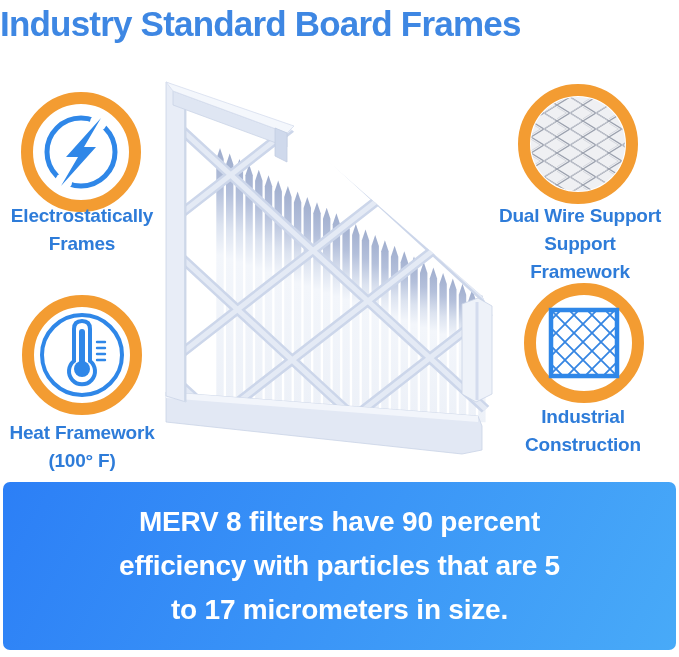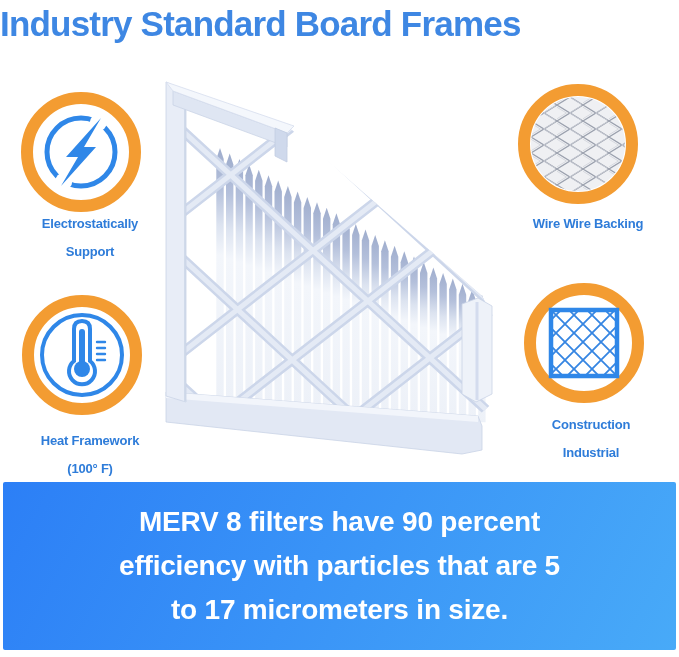--- a/index.html
+++ b/index.html
@@ -12,37 +12,37 @@
     font-size:35px;line-height:42px;font-weight:bold;letter-spacing:-0.8px;
     color:var(--title-blue,#3E87E3);margin:0;
   }
   .ring{
     position:absolute;width:120px;height:120px;border-radius:50%;
     border:12px solid var(--ring-orange,#F39C32);box-sizing:border-box;
     background:#fff;display:flex;align-items:center;justify-content:center;
   }
   .ring svg{display:block;}
   .feature-label{
-    position:absolute;margin:8px;text-align:center;
-    font-size:13px;line-height:28px;font-weight:bold;letter-spacing:-0.2px;
+    position:absolute;margin:0;text-align:center;
+    font-size:19px;line-height:28px;font-weight:bold;letter-spacing:-0.2px;
     color:var(--label-blue,#2E7CD9);
   }
   .feature-label span{display:block;}
   .pos-f1-icon{left:21px;top:92px;}
   .pos-f1-label{left:0px;top:202px;width:164px;}
   .pos-f2-icon{left:518px;top:84px;}
   .pos-f2-label{left:496px;top:202px;width:168px;}
   .pos-f3-icon{left:22px;top:295px;}
   .pos-f3-label{left:0px;top:419px;width:164px;}
   .pos-f4-icon{left:524px;top:283px;}
   .pos-f4-label{left:499px;top:403px;width:168px;}
   .hero{position:absolute;left:160px;top:70px;width:340px;height:400px;}
   .banner{
     position:absolute;left:3px;top:482px;width:673px;height:168px;
-    border-radius:2px;box-sizing:border-box;
+    border-radius:7px;box-sizing:border-box;
     background:linear-gradient(118deg,var(--banner-g1,#2C7FF6) 0%,var(--banner-g2,#48AAF8) 100%);
     display:flex;align-items:center;justify-content:center;
   }
   .banner p{
     margin:0;text-align:center;color:var(--banner-text,#fff);
     font-size:28px;line-height:44px;font-weight:bold;letter-spacing:-0.2px;
   }
   .banner p span{display:block;}
   .g-stroke{stroke:var(--glyph-blue,#2F87E8);fill:none;}
   .g-fill{fill:var(--glyph-blue,#2F87E8);}
@@ -58,42 +58,43 @@
   <div class="ring pos-f1-icon">
     <svg width="92" height="92" viewBox="-46 -46 92 92">
       <circle class="g-stroke" cx="0" cy="0" r="34" stroke-width="5"></circle>
       <circle class="g-fillw" cx="17.2" cy="-29.3" r="8.5"></circle>
       <circle class="g-fillw" cx="-17.2" cy="29.3" r="8.5"></circle>
       <path class="g-fill" d="M20,-34 L-15,5 L-3,5 L-20,34 L15,-5 L3,-5 Z"></path>
     </svg>
   </div>
   <p class="feature-label pos-f1-label">
     <span>Electrostatically</span>
-    <span>Support</span>
+    <span>Frames</span>
   </p>
 
   <div class="ring pos-f2-icon">
     <svg width="94" height="94" viewBox="0 0 94 94">
       <defs>
         <pattern id="mesh" width="26" height="16" patternUnits="userSpaceOnUse">
           <path d="M0,8 L13,0 L26,8 M0,8 L13,16 L26,8" stroke="#9ba1ae" stroke-width="1.4" fill="none"></path>
           <path d="M-2,7 L11,-1 L24,7 M-2,9 L11,17 L24,9" stroke="#cfd2d9" stroke-width="0.8" fill="none"></path>
         </pattern>
         <clipPath id="meshClip">
             <circle cx="47" cy="47" r="47"></circle>
           </clipPath>
       </defs>
       <g clip-path="url(#meshClip)">
         <rect x="0" y="0" width="94" height="94" fill="#eff0f3"></rect>
         <rect x="-4" y="-4" width="102" height="102" fill="url(#mesh)"></rect>
       </g>
     </svg>
   </div>
   <p class="feature-label pos-f2-label">
-    <span>Wire Wire Backing</span>
+    <span>Dual Wire Support</span>
+    <span>Support Framework</span>
   </p>
 
   <div class="ring pos-f3-icon">
     <svg width="92" height="92" viewBox="-46 -46 92 92">
       <circle class="g-stroke" cx="0" cy="0" r="40" stroke-width="4"></circle>
       <path class="g-stroke" fill="#fff" stroke-width="4" d="M -8,-26 Q -8,-34 0,-34 Q 8,-34 8,-26 L 8,6 A 13,13 0 1 1 -8,6 Z" style="fill:#fff"></path>
       <line class="g-stroke" x1="0" y1="-23" x2="0" y2="8" stroke-width="6" stroke-linecap="round"></line>
       <circle class="g-fill" cx="0" cy="14" r="8"></circle>
       <g class="g-stroke" stroke-width="2.4" stroke-linecap="round">
         <line x1="15" y1="-13" x2="23" y2="-13"></line>
@@ -114,22 +115,22 @@
         <pattern id="lat" width="18" height="18" patternUnits="userSpaceOnUse">
           <path d="M0,0 L18,18 M18,0 L0,18" stroke="#3585e2" stroke-width="1.8" fill="none"></path>
         </pattern>
       </defs>
       <rect x="13" y="13" width="66" height="66" fill="#fff"></rect>
       <rect x="13" y="13" width="66" height="66" fill="url(#lat)"></rect>
       <rect class="g-stroke" x="13" y="13" width="66" height="66" stroke-width="4.5"></rect>
     </svg>
   </div>
   <p class="feature-label pos-f4-label">
+    <span>Industrial</span>
     <span>Construction</span>
-    <span>Industrial</span>
   </p>
 
   <div class="hero">
     <svg width="340" height="400" viewBox="0 0 340 400">
       <defs>
         <linearGradient id="pleatGrad" x1="0" y1="0" x2="0" y2="1">
           <stop offset="0" stop-color="#9fadcd"></stop>
           <stop offset="0.16" stop-color="#b4c0db"></stop>
           <stop offset="0.30" stop-color="#dce3f0"></stop>
           <stop offset="0.42" stop-color="#f3f6fb"></stop>

